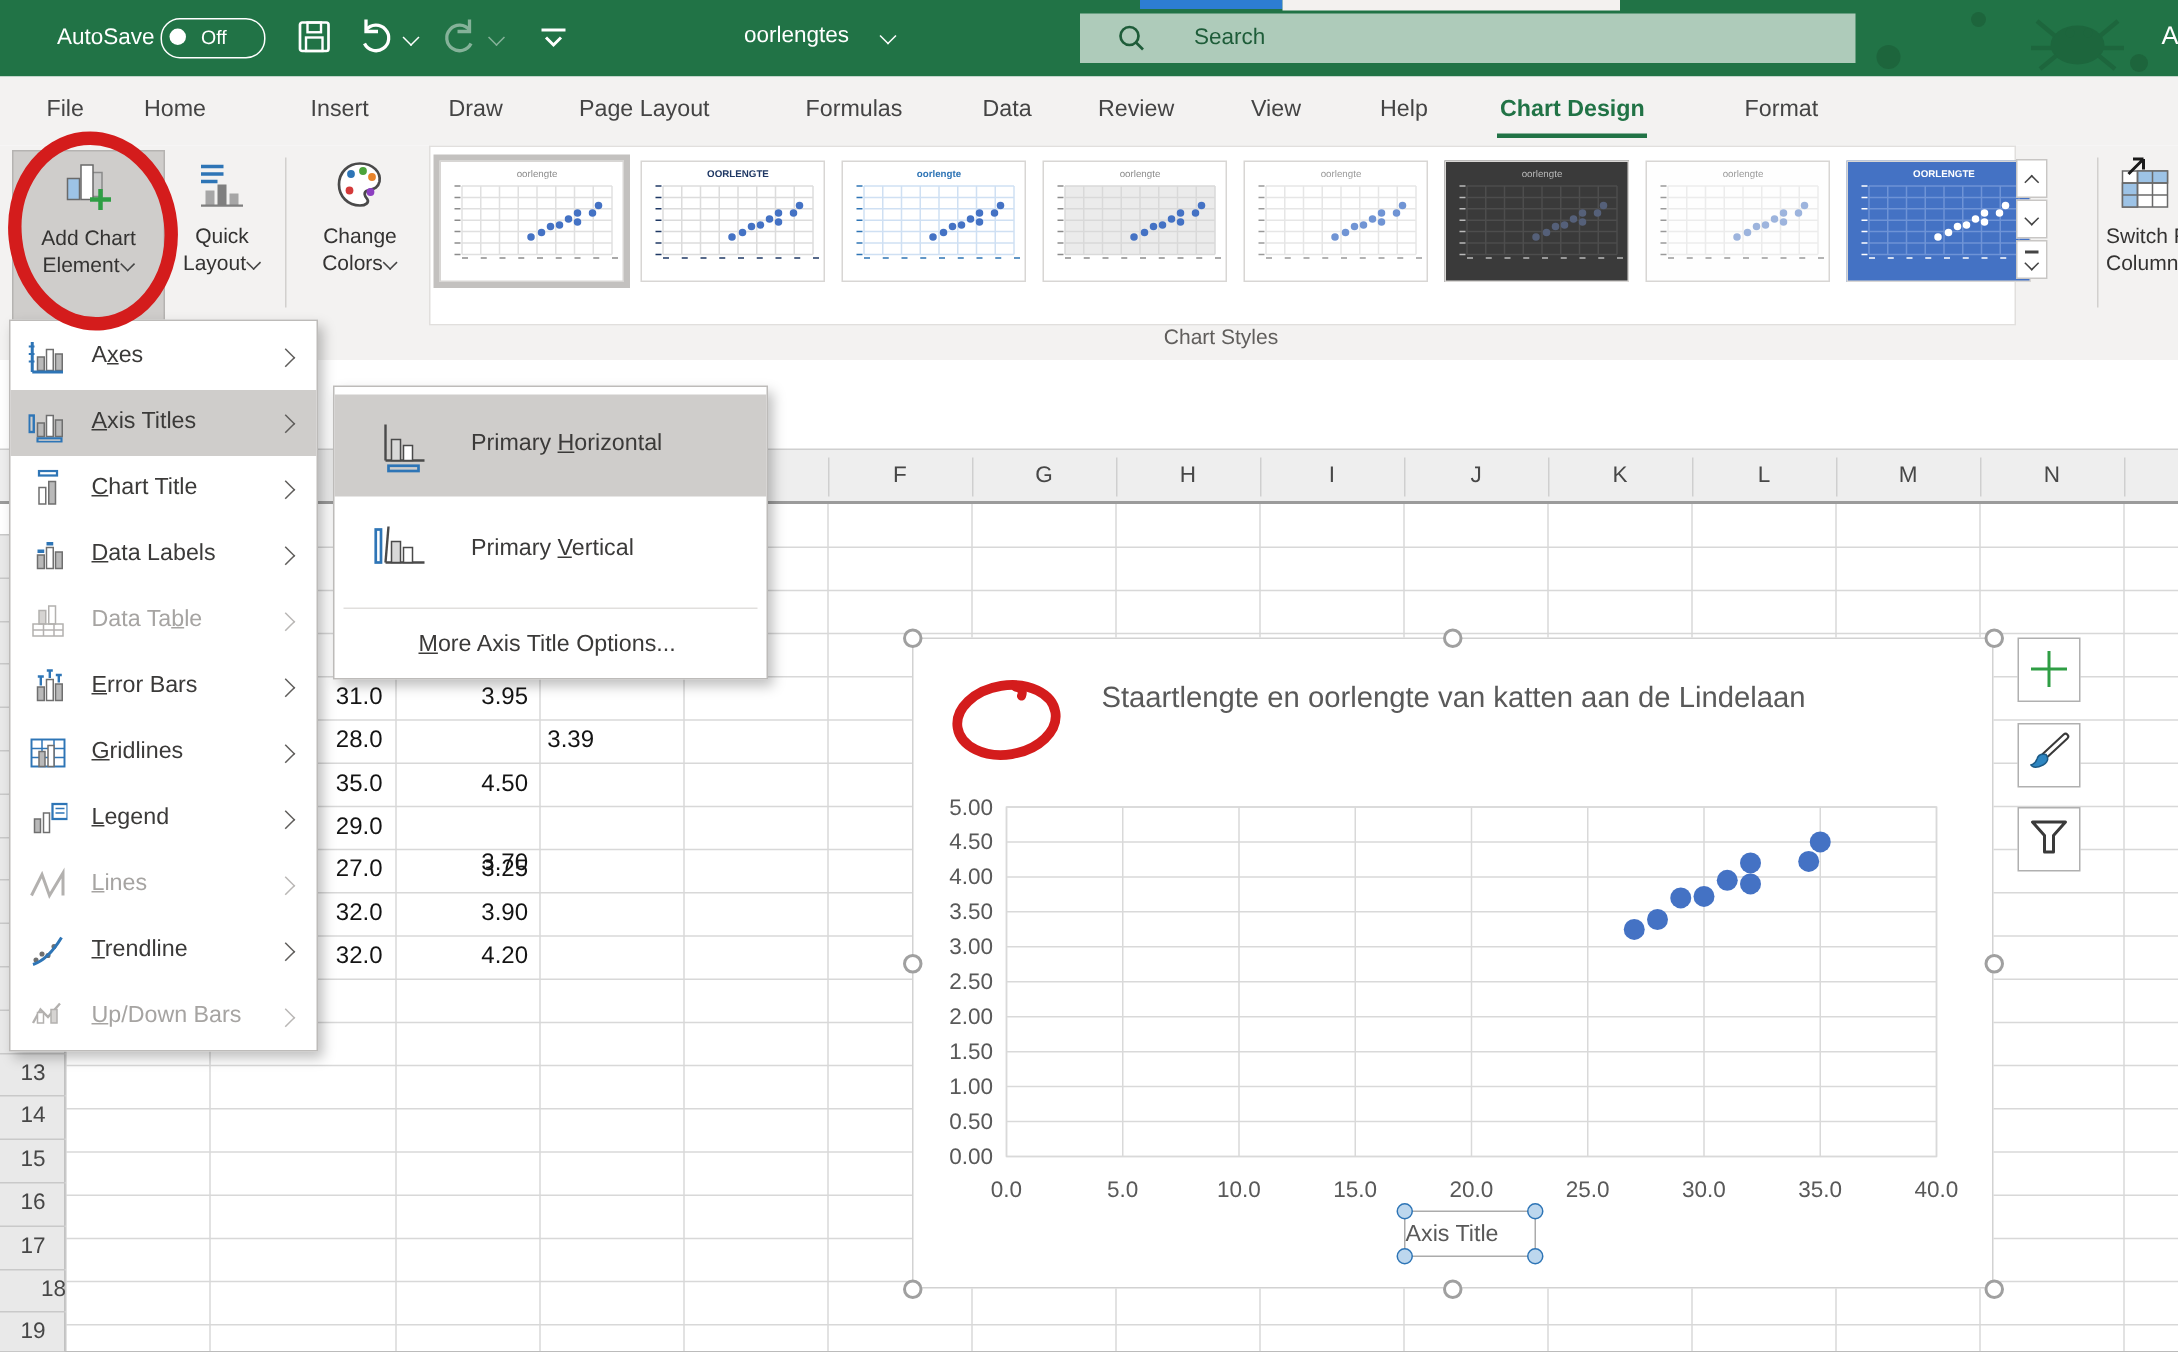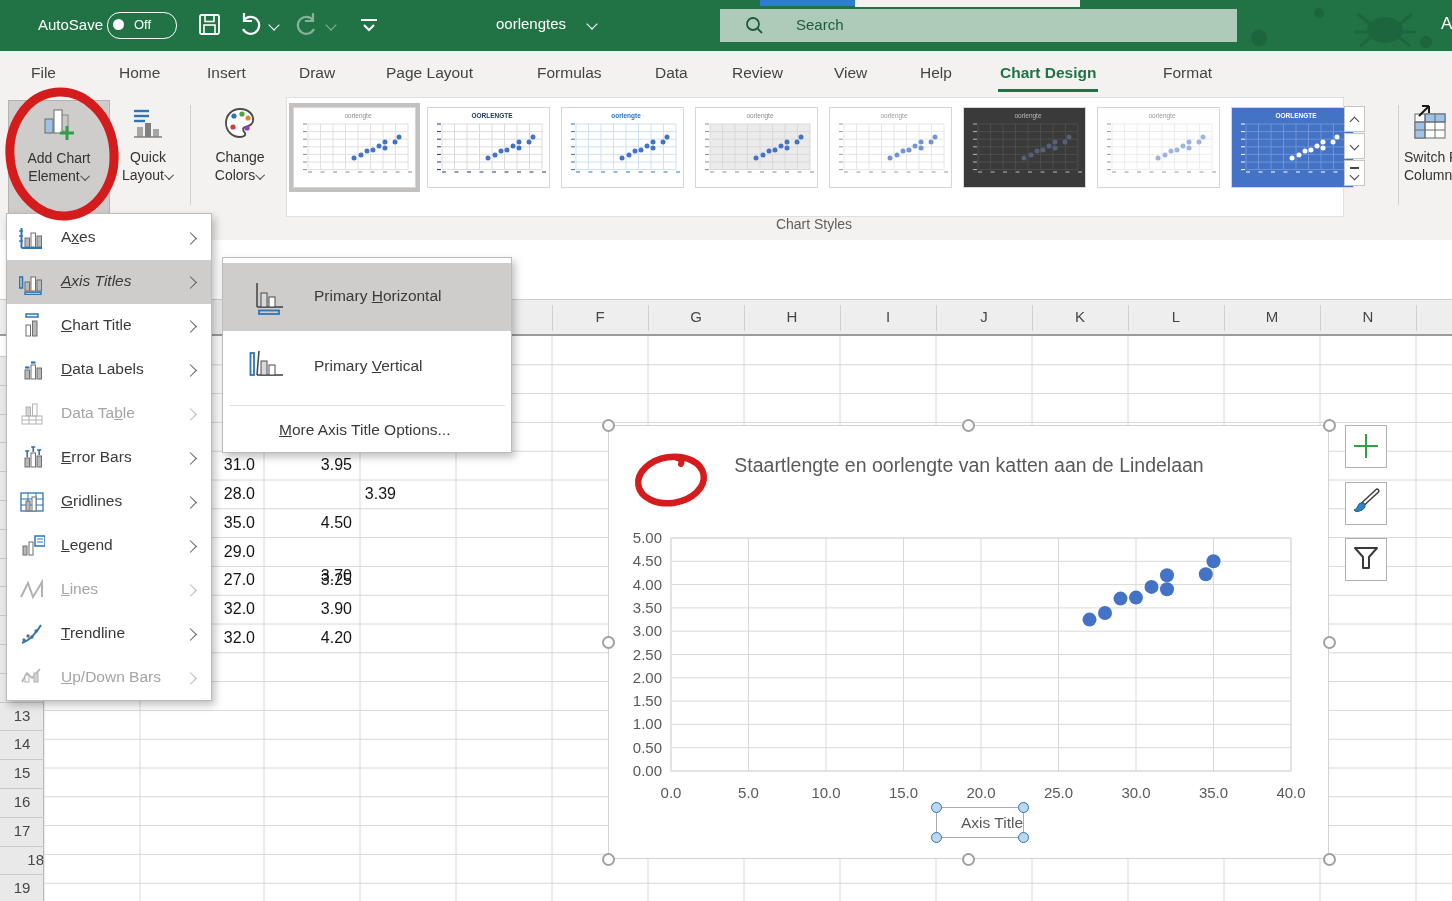--- a/index.html
+++ b/index.html
@@ -52,28 +52,28 @@
   .colhead{position:absolute;top:8px;font-size:15px;color:#474747;text-align:center;}
   .colsep{position:absolute;top:5px;width:1px;height:26px;background:#cfcfcf;}
   #rowheaders{left:0;top:356px;width:44px;height:565px;background:#e9e9e9;border-right:1px solid #9b9b9b;box-sizing:border-box;}
   .rowhead{position:absolute;left:0;width:44px;text-align:center;font-size:15px;color:#474747;}
   .cell{position:absolute;text-align:right;font-size:16px;color:#141414;padding-right:4px;box-sizing:border-box;}
   
   #chart-card{left:608px;top:425px;width:721px;height:434px;background:#fff;border:1px solid #d2d2d2;box-sizing:border-box;}
   #chart-title{left:80px;top:24px;width:560px;text-align:center;font-size:19.5px;line-height:31px;color:#595959;}
   .shandle{position:absolute;width:13px;height:13px;border-radius:50%;background:#fff;border:2.5px solid #a0a0a0;box-sizing:border-box;}
   #axis-title-box{left:327px;top:381px;width:88px;height:31px;border:1px solid #ababab;background:#fff;box-sizing:border-box;
-      text-align:right;font-size:15.5px;color:#595959;line-height:29px;}
+      text-align:left;font-size:15.5px;color:#595959;line-height:29px;}
   .bhandle{position:absolute;width:11px;height:11px;border-radius:50%;background:#bdd7ee;border:1.5px solid #2e75b6;box-sizing:border-box;}
   .sidebtn{position:absolute;left:1345px;width:42px;height:43px;background:#fff;border:1px solid #b0b0b0;box-sizing:border-box;text-align:center;}
   
   #menu{left:6px;top:213px;width:206px;height:488px;background:#fff;border:1px solid #bdbbb9;
         box-shadow:3px 4px 8px rgba(0,0,0,.25);box-sizing:border-box;padding-top:2px;text-align:center;}
   .mitem{position:relative;height:44px;}
-  .mitem.hl{background:#cfcdcb;font-style:italic;}
+  .mitem.hl{background:#cfcdcb;}
   .micon{position:absolute;left:12px;top:9px;width:26px;height:26px;}
   .mlabel{position:absolute;left:54px;top:12px;font-size:15.5px;color:#3b3a39;white-space:nowrap;}
   .mitem.dis .mlabel{color:#a6a4a2;}
   .mchev{position:absolute;right:16px;top:18px;width:8px;height:8px;border-top:1.8px solid #5f5d5b;border-right:1.8px solid #5f5d5b;transform:rotate(45deg);}
   .mitem.dis .mchev{border-color:#b9b7b5;}
   #submenu{left:222px;top:257px;width:290px;height:196px;background:#fff;border:1px solid #bdbbb9;
         box-shadow:3px 4px 8px rgba(0,0,0,.25);box-sizing:border-box;padding-top:5px;}
   .sitem{position:relative;}
   .sitem.hl{background:#cfcdcb;}
   .sicon{position:absolute;left:26px;top:14px;width:40px;height:40px;}
@@ -145,21 +145,21 @@
         <line x1="13.5" y1="13.5" x2="18" y2="18" stroke="#1e5c39" stroke-width="1.8"></line>
       </svg>
       <span id="search-text" class="abs">Search</span>
     </div>
 
     <span id="account-initial" class="abs">A</span>
   </div>
 
   <div id="tabrow" class="abs">
       <span class="tab" style="left: 31px;">File</span>
-      <span class="tab" style="left: 119px;">Home</span>
+      <span class="tab" style="left: 96px;">Home</span>
       <span class="tab" style="left: 207px;">Insert</span>
       <span class="tab" style="left: 299px;">Draw</span>
       <span class="tab" style="left: 386px;">Page Layout</span>
       <span class="tab" style="left: 537px;">Formulas</span>
       <span class="tab" style="left: 655px;">Data</span>
       <span class="tab" style="left: 732px;">Review</span>
       <span class="tab" style="left: 834px;">View</span>
       <span class="tab" style="left: 920px;">Help</span>
       <span class="tab active" style="left: 1000px;">Chart Design</span>
       <span class="tab" style="left: 1163px;">Format</span>

